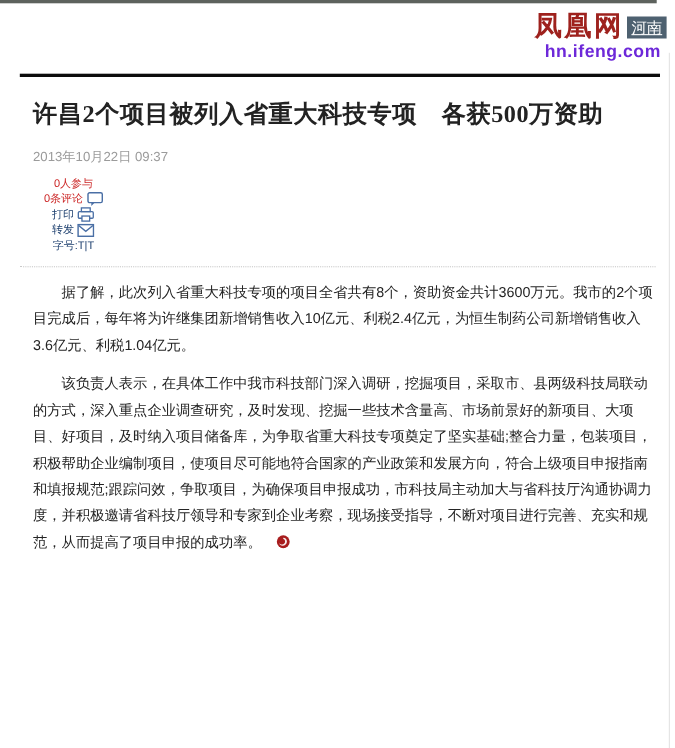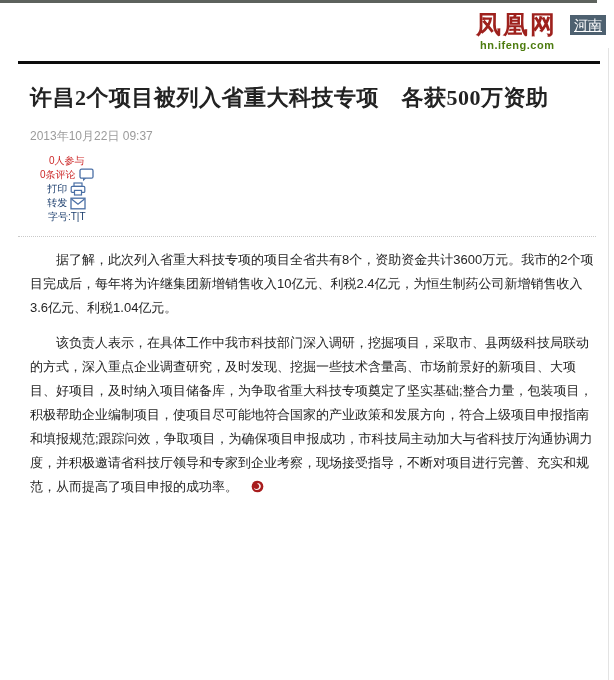--- a/index.html
+++ b/index.html
@@ -2,25 +2,25 @@
 <html><head>
 <meta charset="utf-8">
 <style>
   html,body{margin:0;padding:0;background:#fff;}
   body{font-family:"Liberation Sans","DejaVu Sans",sans-serif;}
   .page{position:relative;width:614px;height:680px;background:#fff;overflow:hidden;}
   .topbar{height:3px;width:597px;background:#5d625d;}
   .right-edge{position:absolute;left:608px;top:48px;width:1px;height:632px;background:#e3e3e3;}
 
   .header{display:flex;justify-content:flex-end;align-items:center;padding:9px 8px 5px 0;}
-  .logo{display:inline-flex;flex-direction:column;text-decoration:none;cursor:pointer;}
+  .logo{display:inline-flex;flex-direction:column;text-decoration:none;cursor:pointer;text-align:center;}
   .logo-row{display:flex;align-items:center;}
   .logo-main{font-family:"Liberation Serif","DejaVu Serif",serif;font-weight:bold;font-size:25px;color:#9e211d;letter-spacing:2px;line-height:1;}
-  .logo-badge{background:#4e6170;color:#fff;font-size:14px;padding:3px 4px;margin-left:13px;line-height:1;text-decoration:underline;}
-  .logo-domain{font-size:11px;font-weight:bold;color:#4d7c0f;margin-top:2px;margin-left:4px;letter-spacing:0.5px;}
+  .logo-badge{background:#4e6170;color:#fff;font-size:14px;padding:3px 4px;margin-left:3px;line-height:1;text-decoration:underline;}
+  .logo-domain{font-size:16px;font-weight:bold;color:#6d28d9;margin-top:2px;margin-left:4px;letter-spacing:0.5px;}
   .breadcrumb{font-size:12px;color:#8a8a8a;margin-left:16px;white-space:nowrap;}
   .bc-sep{margin:0 5px;color:#9a9a9a;}
   .bc-link{cursor:pointer;}
 
   .title-rule{height:3px;background:#0c0c0c;margin:5px 14px 0 18px;}
   .title{font-family:"Liberation Serif","DejaVu Serif",serif;font-size:22px;font-weight:bold;color:#222;margin:19px 26px 0 30px;letter-spacing:0.5px;}
 
   .meta-date{margin:15px 0 0 30px;font-size:12px;color:#9b9b9b;}
   .meta-row{display:flex;justify-content:space-between;align-items:center;margin:9px 15px 0 30px;}
   .meta-source{font-size:12px;color:#9b9b9b;}

